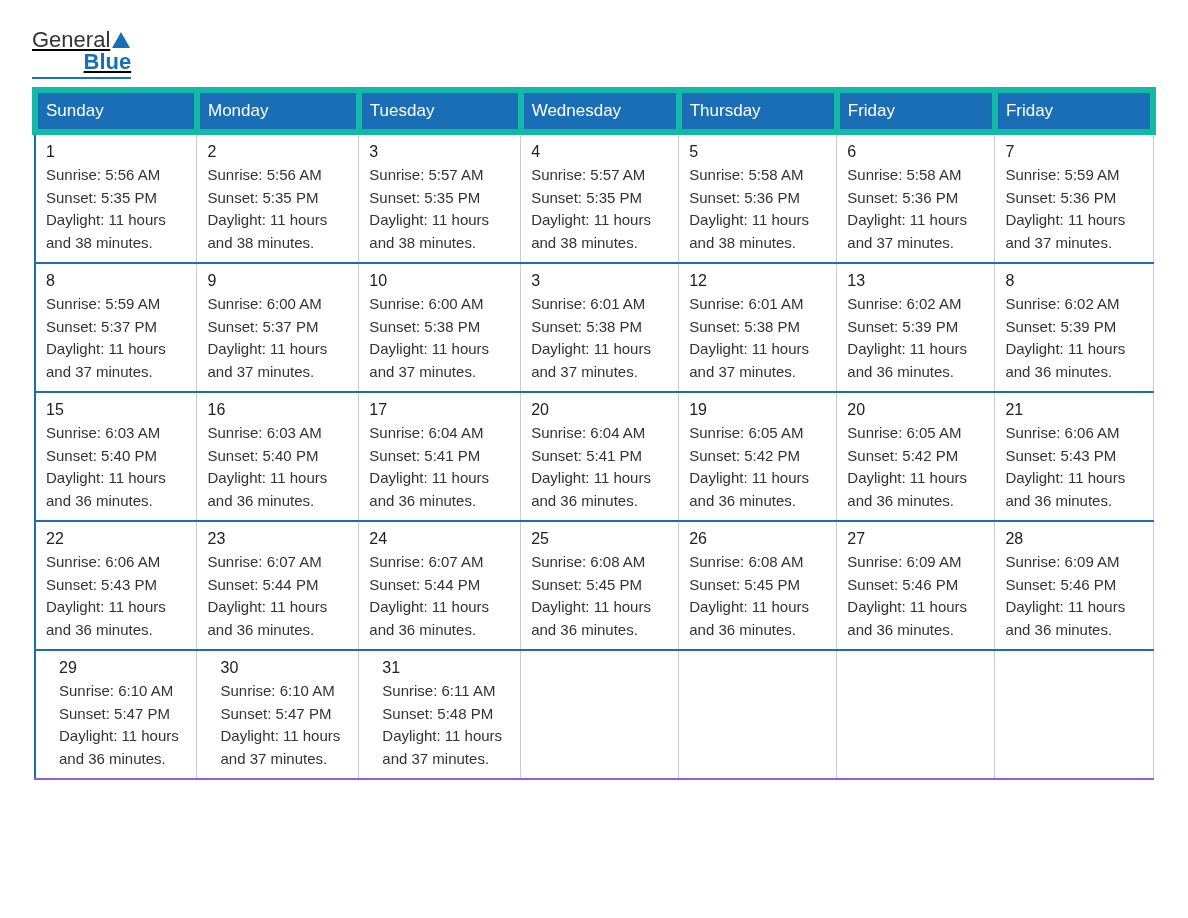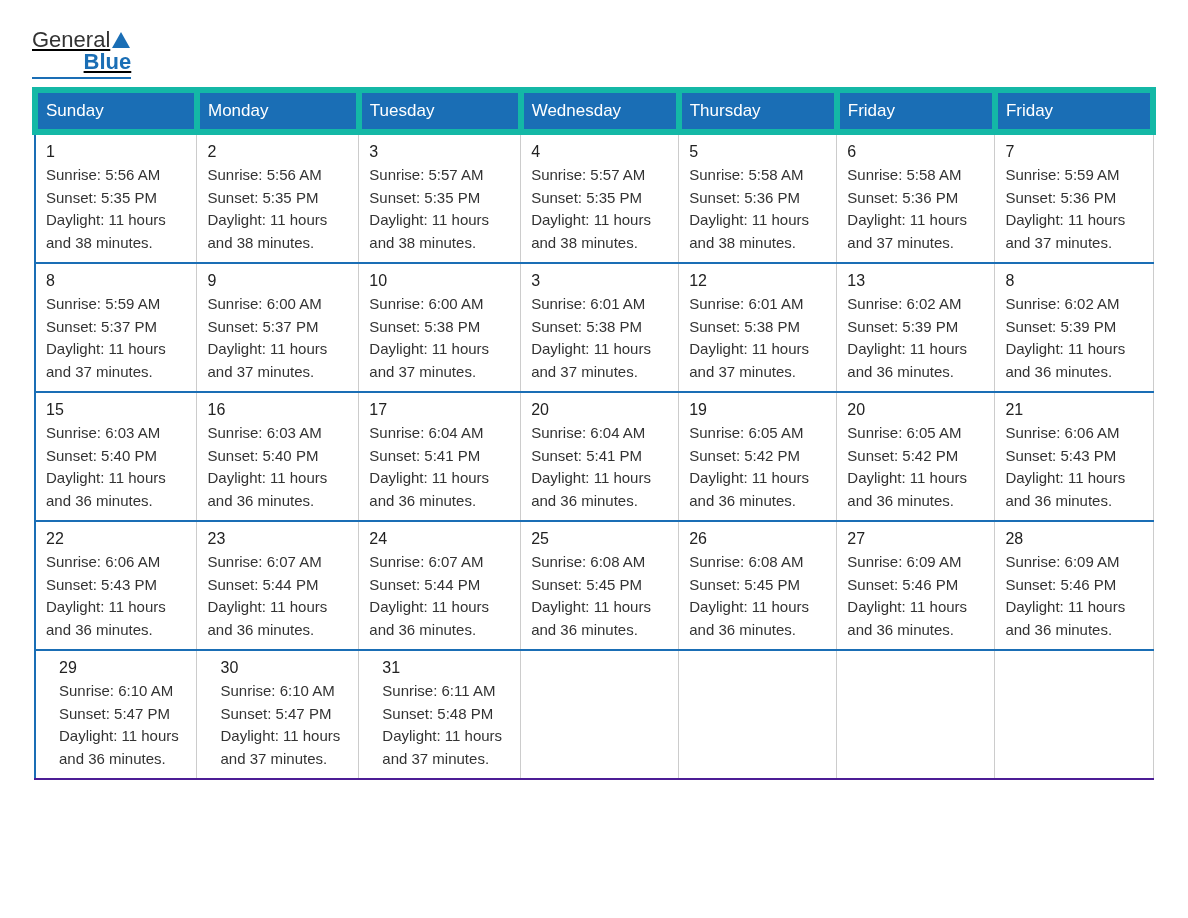--- a/index.html
+++ b/index.html
@@ -66,21 +66,21 @@
       font-weight: 400;
       display: block;
       margin-bottom: 3px;
     }
     tbody tr td .day-info {
       font-size: 15px;
       line-height: 1.5;
       color: #333;
     }
     tbody tr:last-child td {
-      border-bottom: 2px solid #4c1d95;
+      border-bottom: 2px solid #8b5cf6;
       padding-left: 23px;
     }
     tbody tr td:first-child {
       border-left: 2px solid #1a6eb5;
     }
     
     tbody tr td {
       border-top: 2px solid #1a6eb5;
     }
     tbody tr td + td {

